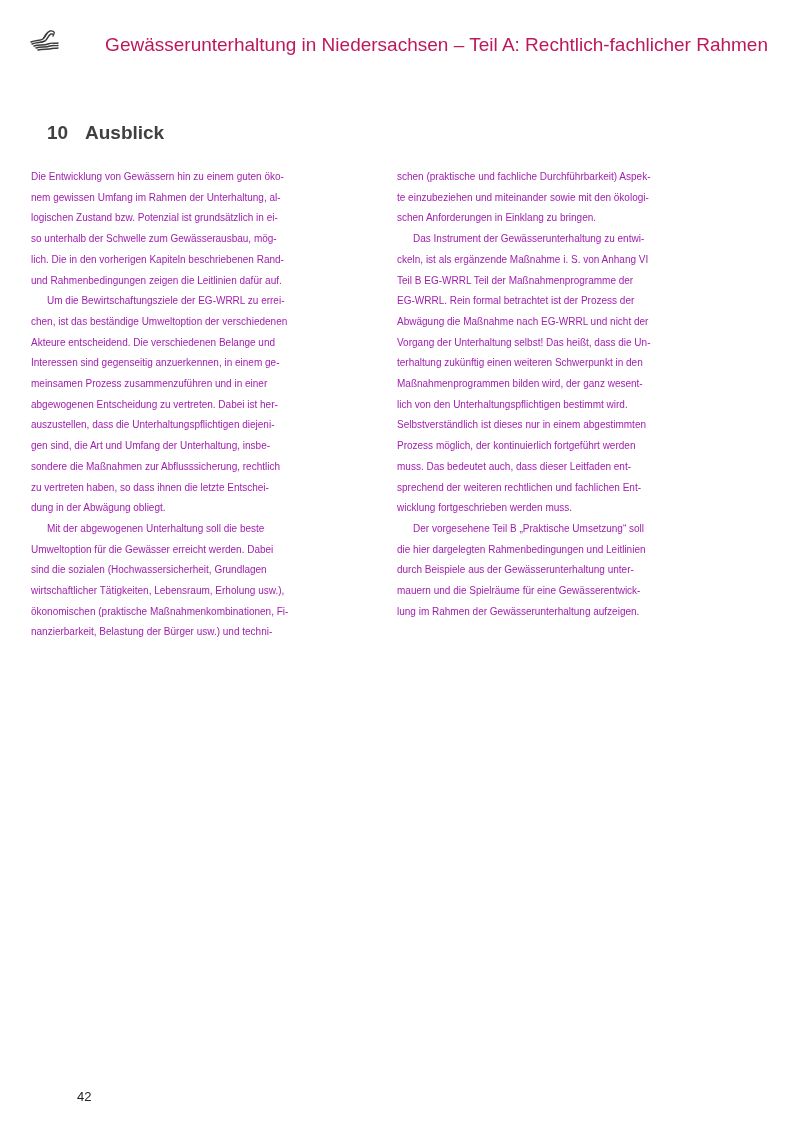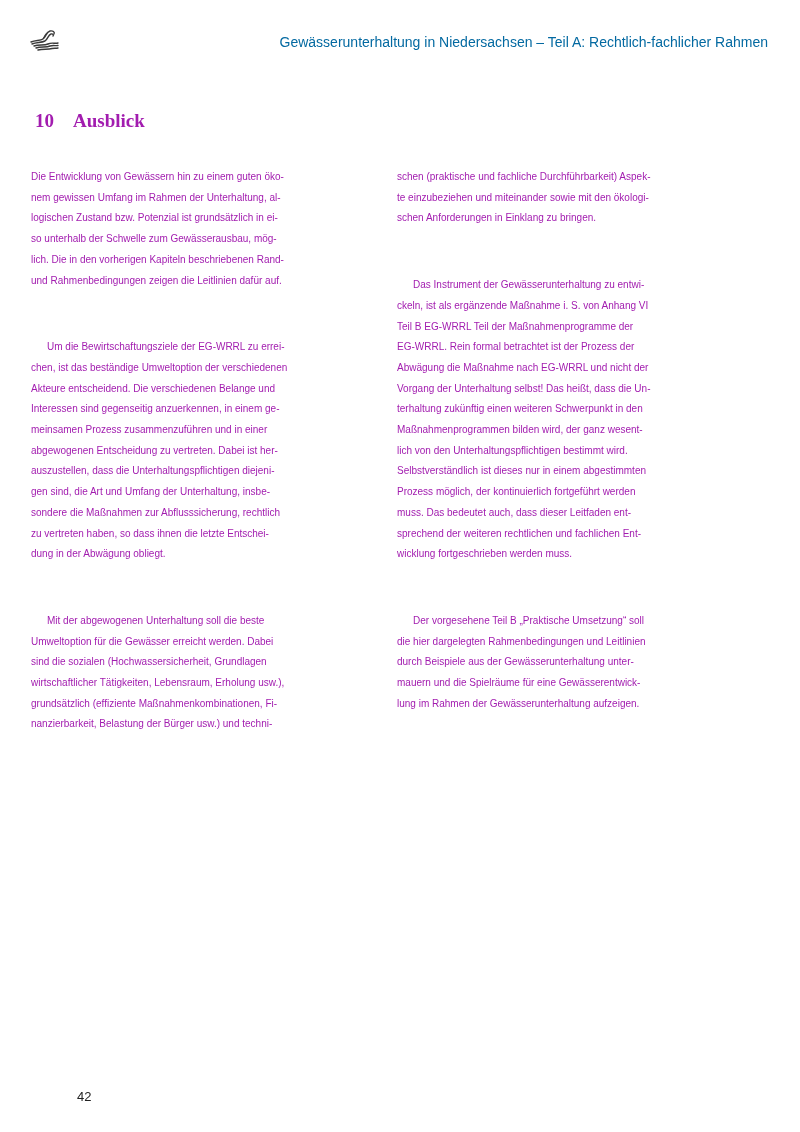--- a/index.html
+++ b/index.html
@@ -19,34 +19,33 @@
       position: absolute;
       left: 28px;
       top: 28px;
       width: 32px;
       height: 24px;
     }
     .running-header {
       position: absolute;
       right: 32px;
       top: 34px;
-      font-size: 14px;
-      color: #0369a1;
+      font-size: 19px;
+      color: #be185d;
       white-space: nowrap;
     }
     .chapter-title {
       position: absolute;
       left: 31px;
       top: 106px;
-      margin: 4px;
+      margin: 16px;
       font-size: 19px;
       font-weight: bold;
-      color: #a21caf;
+      color: #404040;
       white-space: nowrap;
-      font-family: Liberation Serif, serif;
     }
     .chapter-title .num {
       display: inline-block;
       width: 38px;
     }
     .column {
       position: absolute;
       top: 167px;
       width: 365px;
       font-size: 10px;
@@ -55,21 +54,20 @@
     }
     .col-left { left: 31px; }
     .col-right { left: 397px; }
     .para { margin: 0; }
     .para .line {
       display: block;
       white-space: nowrap;
     }
     .para.indent .line:first-child {
       text-indent: 16px;
-      margin-top: 46px;
     }
     .page-number {
       position: absolute;
       left: 29px;
       top: 1089px;
       font-size: 13px;
       color: #222;
       margin-left: 48px;
     }
   </style>
@@ -114,21 +112,21 @@
     <span class="line">gen sind, die Art und Umfang der Unterhaltung, insbe-</span>
     <span class="line">sondere die Maßnahmen zur Abflusssicherung, rechtlich</span>
     <span class="line">zu vertreten haben, so dass ihnen die letzte Entschei-</span>
     <span class="line">dung in der Abwägung obliegt.</span>
   </p>
   <p class="para indent">
     <span class="line">Mit der abgewogenen Unterhaltung soll die beste</span>
     <span class="line">Umweltoption für die Gewässer erreicht werden. Dabei</span>
     <span class="line">sind die sozialen (Hochwassersicherheit, Grundlagen</span>
     <span class="line">wirtschaftlicher Tätigkeiten, Lebensraum, Erholung usw.),</span>
-    <span class="line">grundsätzlich (effiziente Maßnahmenkombinationen, Fi-</span>
+    <span class="line">ökonomischen (praktische Maßnahmenkombinationen, Fi-</span>
     <span class="line">nanzierbarkeit, Belastung der Bürger usw.) und techni-</span>
   </p>
 </div>
 
 <div class="column col-right">
   <p class="para">
     <span class="line">schen (praktische und fachliche Durchführbarkeit) Aspek-</span>
     <span class="line">te einzubeziehen und miteinander sowie mit den ökologi-</span>
     <span class="line">schen Anforderungen in Einklang zu bringen.</span>
   </p>

